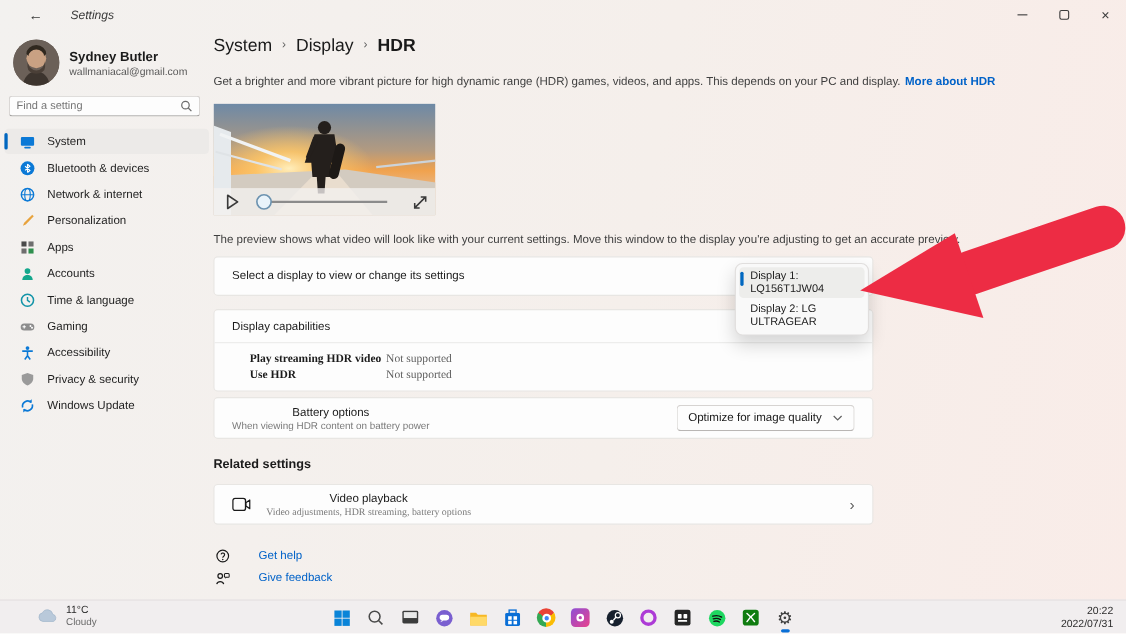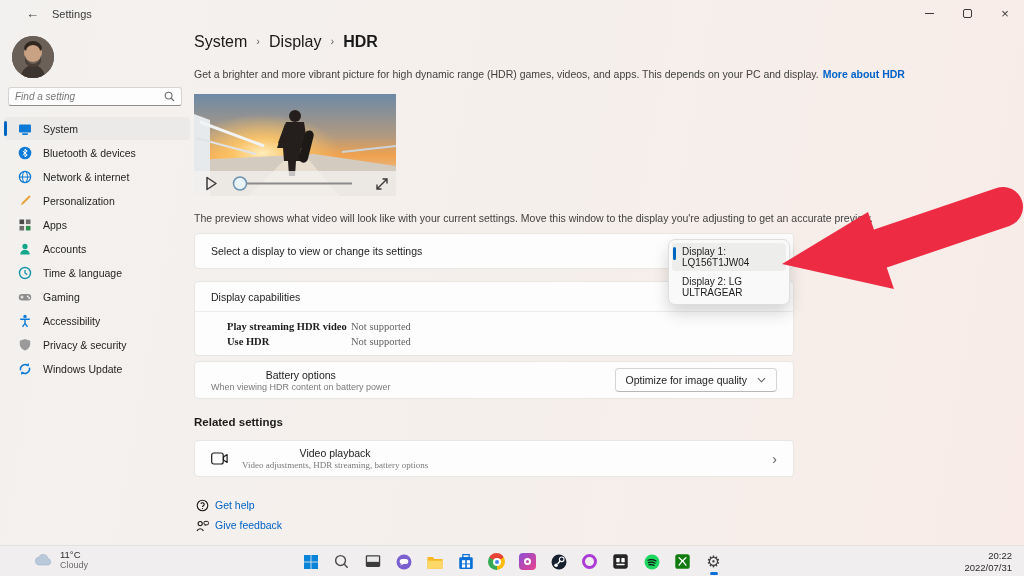--- a/index.html
+++ b/index.html
@@ -4,39 +4,39 @@
 <style>
   * { box-sizing: border-box; margin: 0; padding: 0; }
   html,body { width:1024px; height:576px; }
   body { font-family:"Liberation Sans","DejaVu Sans",sans-serif; color:#1b1b1b; }
   .screen { position:relative; width:1024px; height:576px; overflow:hidden;
             background:linear-gradient(100deg,#f3f1ef 0%,#f5efeb 55%,#f9ece8 100%); }
 
   
   .titlebar { position:absolute; top:0; left:0; right:0; height:28px; }
   .back-btn { position:absolute; left:26px; top:6px; font-size:13px; color:#3a3a3a; cursor:pointer; }
-  .win-title { position:absolute; left:52px; top:8px; font-size:11px; color:#3a3a3a; }
+  .win-title { position:absolute; left:64px; top:8px; font-size:11px; color:#3a3a3a;font-style:italic; }
   .win-controls { position:absolute; right:0; top:0; display:flex; }
   .win-btn { width:38px; height:26px; display:flex; align-items:center; justify-content:center; color:#3a3a3a; }
   .min-glyph { width:9px; height:1px; background:#3a3a3a; display:block; }
   .max-glyph { width:9px; height:9px; border:1px solid #3a3a3a; border-radius:2px; display:block; }
   .close-glyph { font-size:13px; line-height:1; }
 
   
   .sidebar { position:absolute; top:28px; left:0; width:194px; bottom:31px; }
   .profile { position:absolute; top:8px; left:12px; display:flex; align-items:center; gap:9px; }
   .avatar { width:42px; height:42px; border-radius:50%; overflow:hidden; background:#5b5049; position:relative; flex:0 0 auto; }
   .avatar svg { display:block; }
   .profile-name { font-size:12px; font-weight:bold; color:#1b1b1b; }
   .profile-email { font-size:9.5px; color:#595959; margin-top:2px; }
   .searchbox { position:absolute; top:59px; left:8px; width:174px; height:19px;
                background:#fdfdfd; border:1px solid #d6d3d1; border-bottom-color:#8f8d8b; border-radius:3px;
                display:flex; align-items:center; padding:0 6px; }
   .searchbox input { border:none; outline:none; background:transparent; flex:1; font-size:10px; color:#333;
-                     font-family:"Liberation Sans","DejaVu Sans",sans-serif;font-style:italic; }
+                     font-family:"Liberation Sans","DejaVu Sans",sans-serif; }
   .searchbox input::placeholder { color:#767676; }
   .nav { position:absolute; top:89px; left:4px; right:4px; }
   .nav-item { position:relative; height:23px; margin-bottom:1px; display:flex; align-items:center; gap:11px;
               padding-left:14px; border-radius:4px; font-size:10.5px; color:#1f1f1f; cursor:pointer; }
   .nav-item.selected { background:#eceae8; }
   .nav-item.selected::before { content:""; position:absolute; left:0; top:4px; width:3px; height:15px;
                                border-radius:2px; background:#0067c0; }
   .sic { width:14px; height:14px; flex:0 0 auto; display:flex; align-items:center; justify-content:center; }
 
   
@@ -72,21 +72,21 @@
                 font-size:10.5px; color:#1b1b1b; cursor:pointer; }
 
   .related-heading { position:absolute; left:194px; top:416px; font-size:11.5px; font-weight:bold; color:#1b1b1b; }
   .card-video { top:440px; height:37px; }
   .vp-icon { margin-right:14px; display:flex; }
   .vp-text .t { font-size:10.5px; color:#1b1b1b; }
   .vp-text .s { font-size:9px; color:#7a7a7a; margin-top:1px;font-family:Liberation Serif, serif; }
   .chev-right { margin-left:auto; font-size:14px; color:#5f5f5f; }
 
   .help-links { position:absolute; left:196px; top:495px; }
-  .help-link { display:flex; align-items:center; gap:6px; height:20px; cursor:pointer; }
+  .help-link { display:flex; align-items:center; gap:26px; height:20px; cursor:pointer; }
   .help-link .txt { font-size:10.5px; color:#0062c8; }
 
   
   .dropdown { position:absolute; left:668px; top:239px; width:122px; background:#f9f9f9;
               border:1px solid #e0dedd; border-radius:7px; box-shadow:0 8px 16px rgba(0,0,0,.16);
               padding:3px; z-index:5; }
   .dd-item { position:relative; height:28px; display:flex; align-items:center; padding-left:10px;
              border-radius:4px; font-size:10px; color:#1b1b1b; cursor:pointer; }
   .dd-item.selected { background:#ededeb; }
   .dd-item.selected::before { content:""; position:absolute; left:1px; top:4px; width:3px; height:13px;
@@ -145,20 +145,24 @@
   <div class="sidebar">
     <div class="profile">
       <span class="avatar">
         <svg width="42" height="42" viewBox="0 0 42 42">
           <rect width="42" height="42" fill="#6b6058"></rect>
           <circle cx="21" cy="17" r="9" fill="#c9a183"></circle>
           <path d="M9 42 a12 13 0 0 1 24 0 z" fill="#3c342e"></path>
           <path d="M13 19 a8 9 0 0 0 16 0 l0 6 a8 6 0 0 1 -16 0 z" fill="#4a3f37"></path>
           <path d="M12 13 a9 8 0 0 1 18 0 l-2 2 a7 6 0 0 0 -14 0 z" fill="#30281f"></path>
         </svg>
+      </span>
+      <span>
+        <div class="profile-name">Sydney Butler</div>
+        <div class="profile-email">wallmaniacal@gmail.com</div>
       </span>
     </div>
     <div class="searchbox">
       <input type="text" placeholder="Find a setting" style="">
       <svg width="11" height="11" viewBox="0 0 11 11">
         <circle cx="4.6" cy="4.6" r="3.4" fill="none" stroke="#6a6a6a" stroke-width="1.1"></circle>
         <line x1="7.2" y1="7.2" x2="10" y2="10" stroke="#6a6a6a" stroke-width="1.1"></line>
       </svg>
     </div>
 

